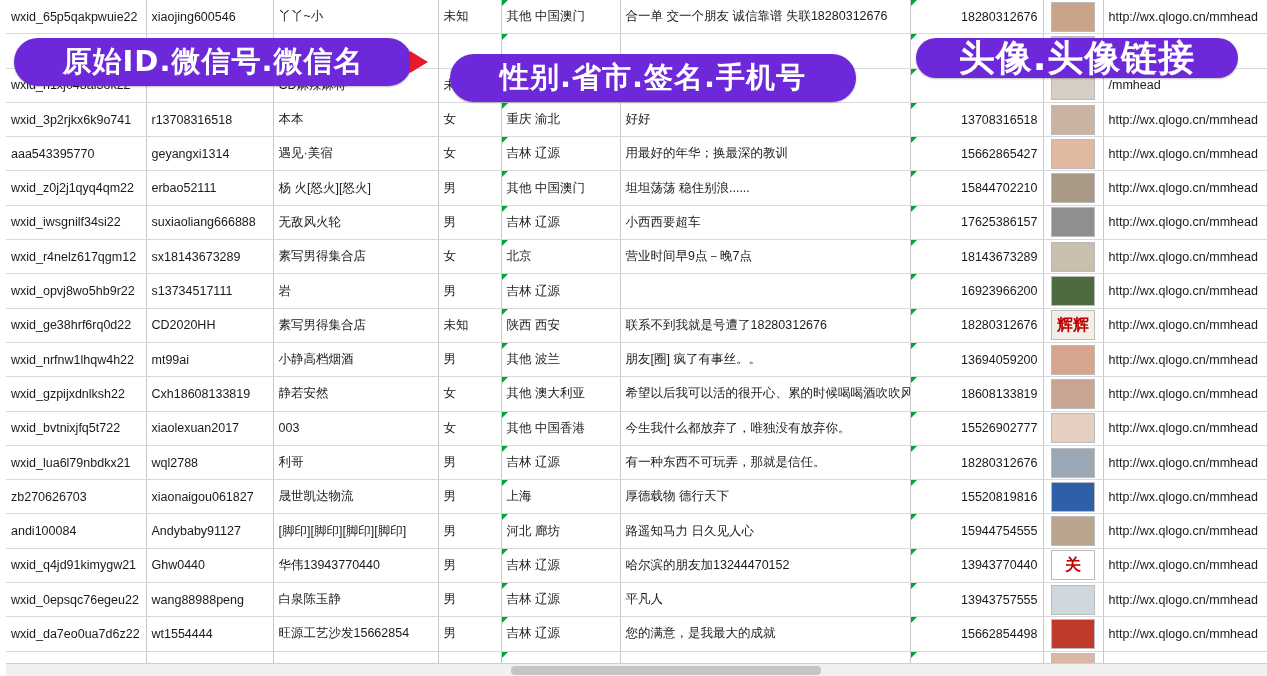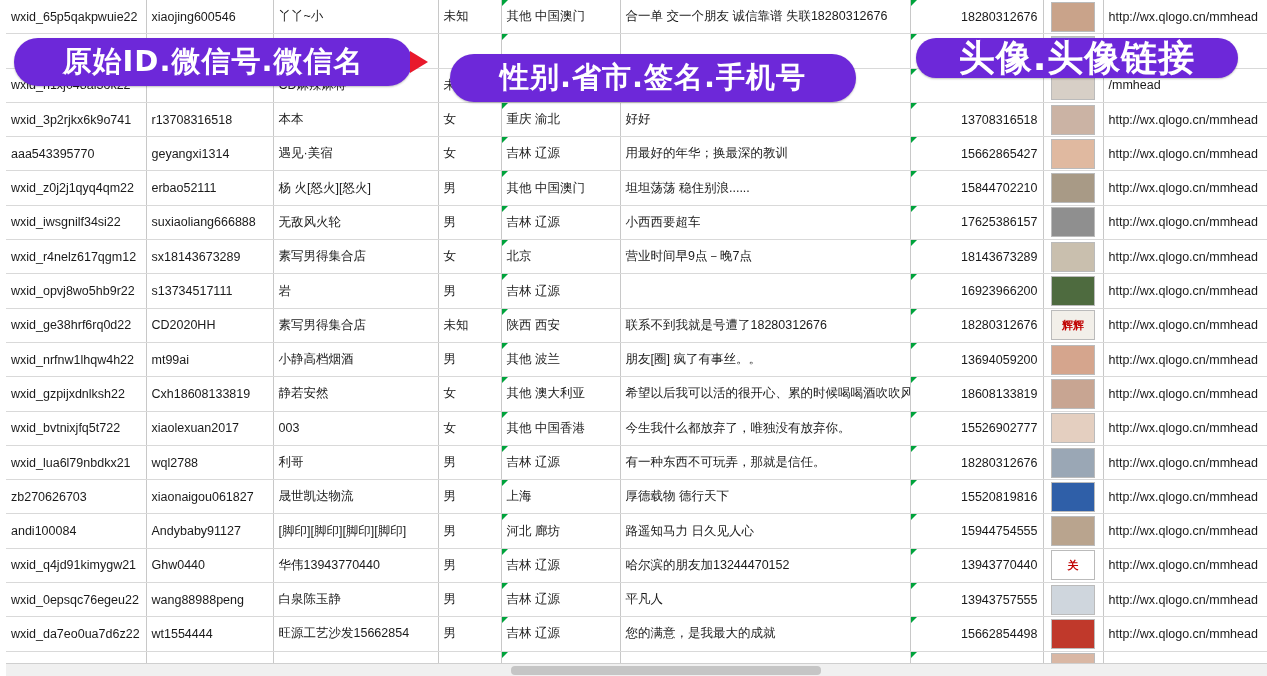--- a/index.html
+++ b/index.html
@@ -91,21 +91,21 @@
   }
   .avatar .av-inner {
     position: absolute;
     inset: 0;
   }
   .avatar .av-label {
     position: absolute;
     left: 0; right: 0; top: 50%;
     transform: translateY(-50%);
     text-align: center;
-    font-size: 11px;
+    font-size: 16px;
     color: #c00000;
     font-weight: bold;
     font-family: "DejaVu Sans", sans-serif;
   }
 
   
   .banner {
     position: absolute;
     background: #6d28d9;
     color: #ffffff;

